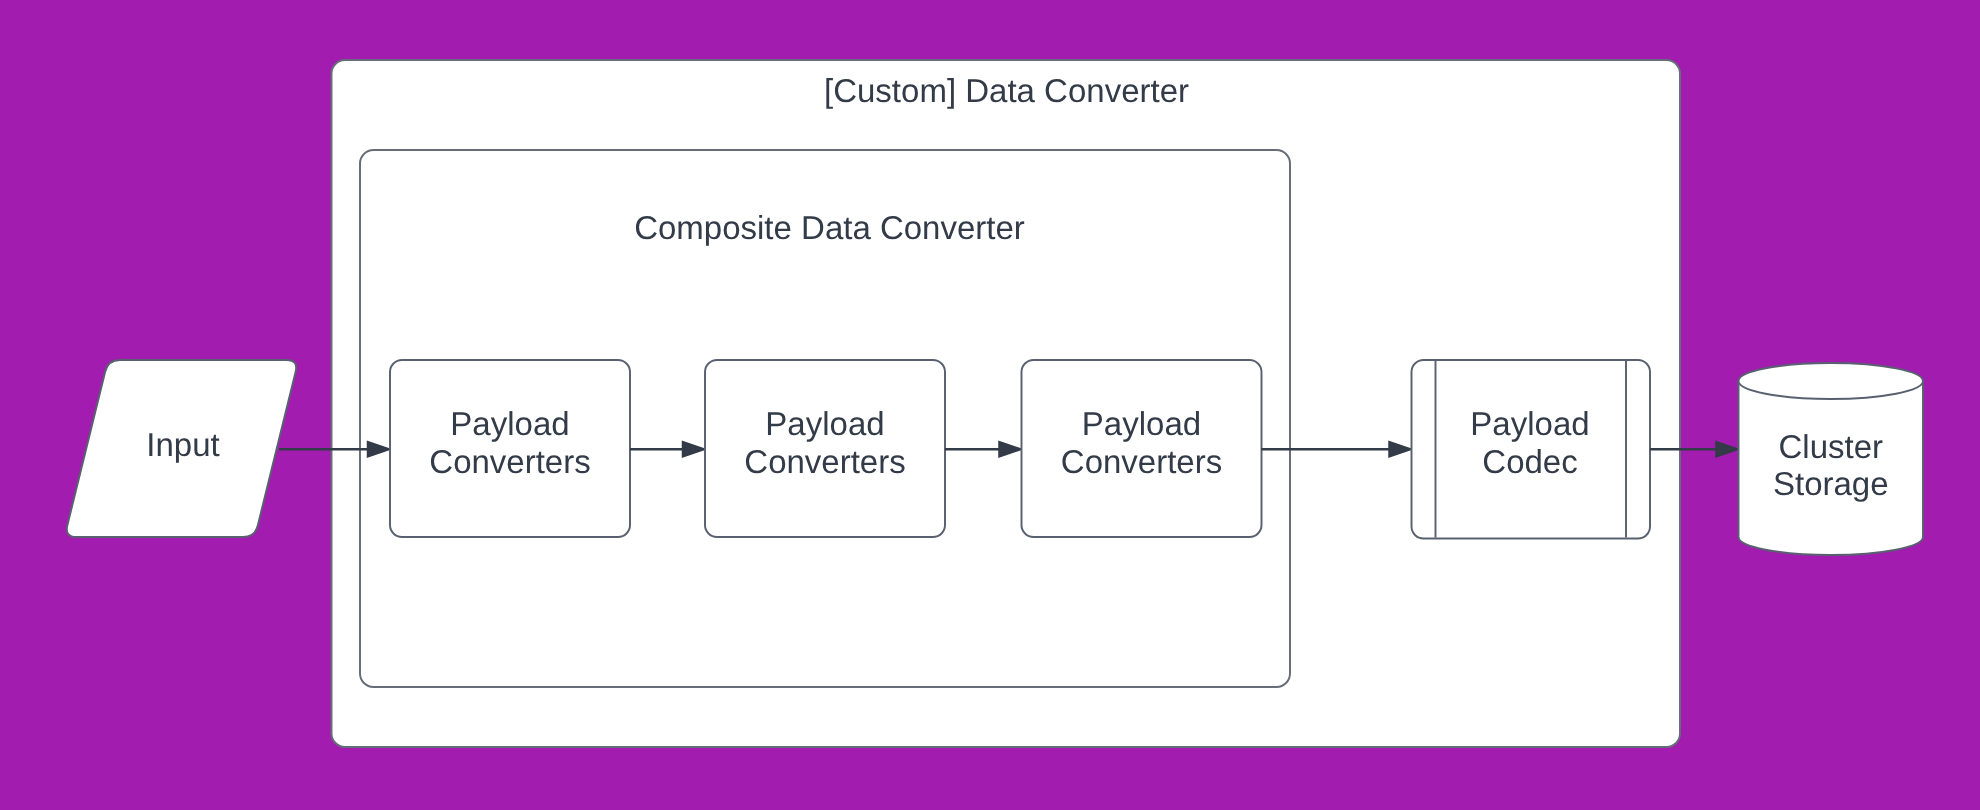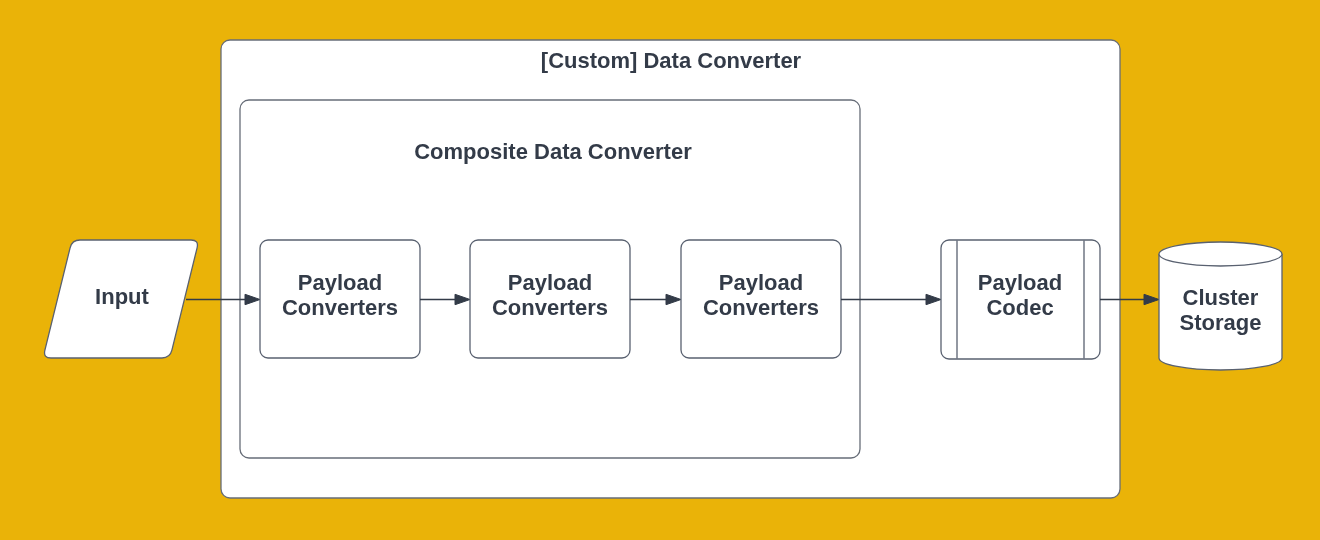--- a/index.html
+++ b/index.html
@@ -4,23 +4,22 @@
 <style>
   html, body {
     margin: 0;
     padding: 0;
     background: #ffffff;
   }
   .canvas {
     position: relative;
     width: 1320px;
     height: 540px;
-    background: #eab308;
+    background: #a21caf;
     overflow: hidden;
-    font-weight: bold;
   }
   svg {
     display: block;
     font-family: "Liberation Sans", "DejaVu Sans", sans-serif;
   }
   .container-shape {
     fill: #ffffff;
     stroke: #676d78;
     stroke-width: 1.3;
   }

